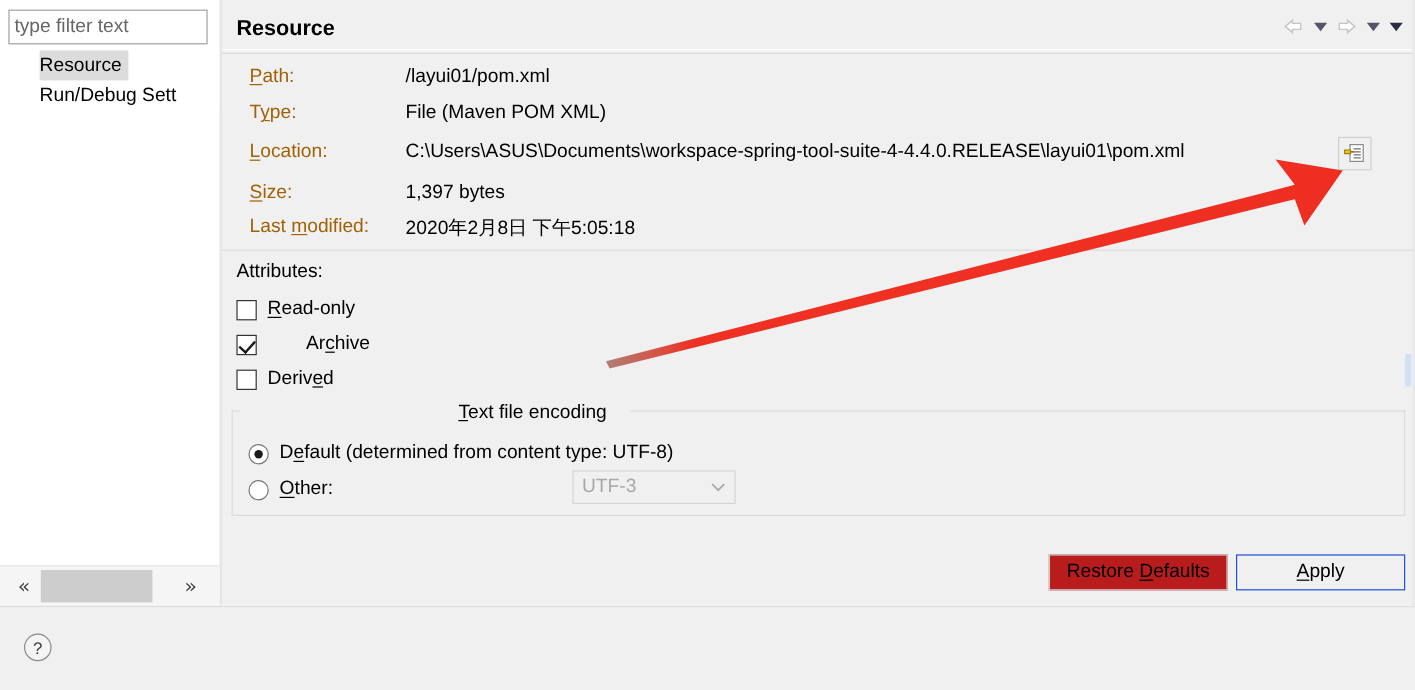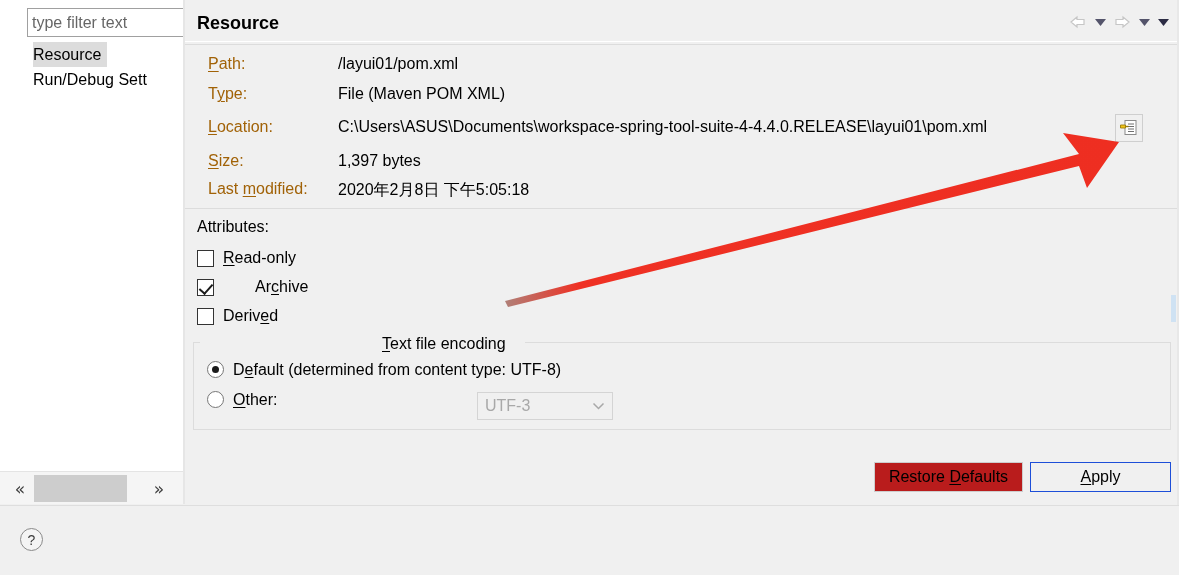--- a/index.html
+++ b/index.html
@@ -30,21 +30,20 @@
   }
   #filter-input {
     width: 100%; height: 100%;
     border: 1px solid #a0a0a0;
     background: #ffffff;
     font-family: "Liberation Sans", sans-serif;
     font-size: 16px;
     color: #5a5a5a;
     padding: 0 4px;
     outline: none;
-    margin-left: 20px;
   }
   #filter-input::placeholder { color: #666; opacity: 1; }
 
   #tree {
     position: absolute;
     left: 0; top: 42px;
     width: 183px;
     background: #ffffff;
   }
   .tree-item {
@@ -248,21 +247,21 @@
   #group-line-right {
     position: absolute;
     left: 340px; top: 342px;
     width: 646px; height: 1px;
     background: #dcdcdc;
   }
 
   .radio-row {
     position: absolute;
     left: 22px;
-    display: flex; align-items: flex-start;
+    display: flex; align-items: flex-end;
     font-size: 16px; color: #000;
     height: 26px;
   }
   #radio-default { top: 361px; }
   #radio-other   { top: 391px; }
 
   .radio {
     width: 17px; height: 17px;
     border: 1px solid #777;
     border-radius: 50%;

